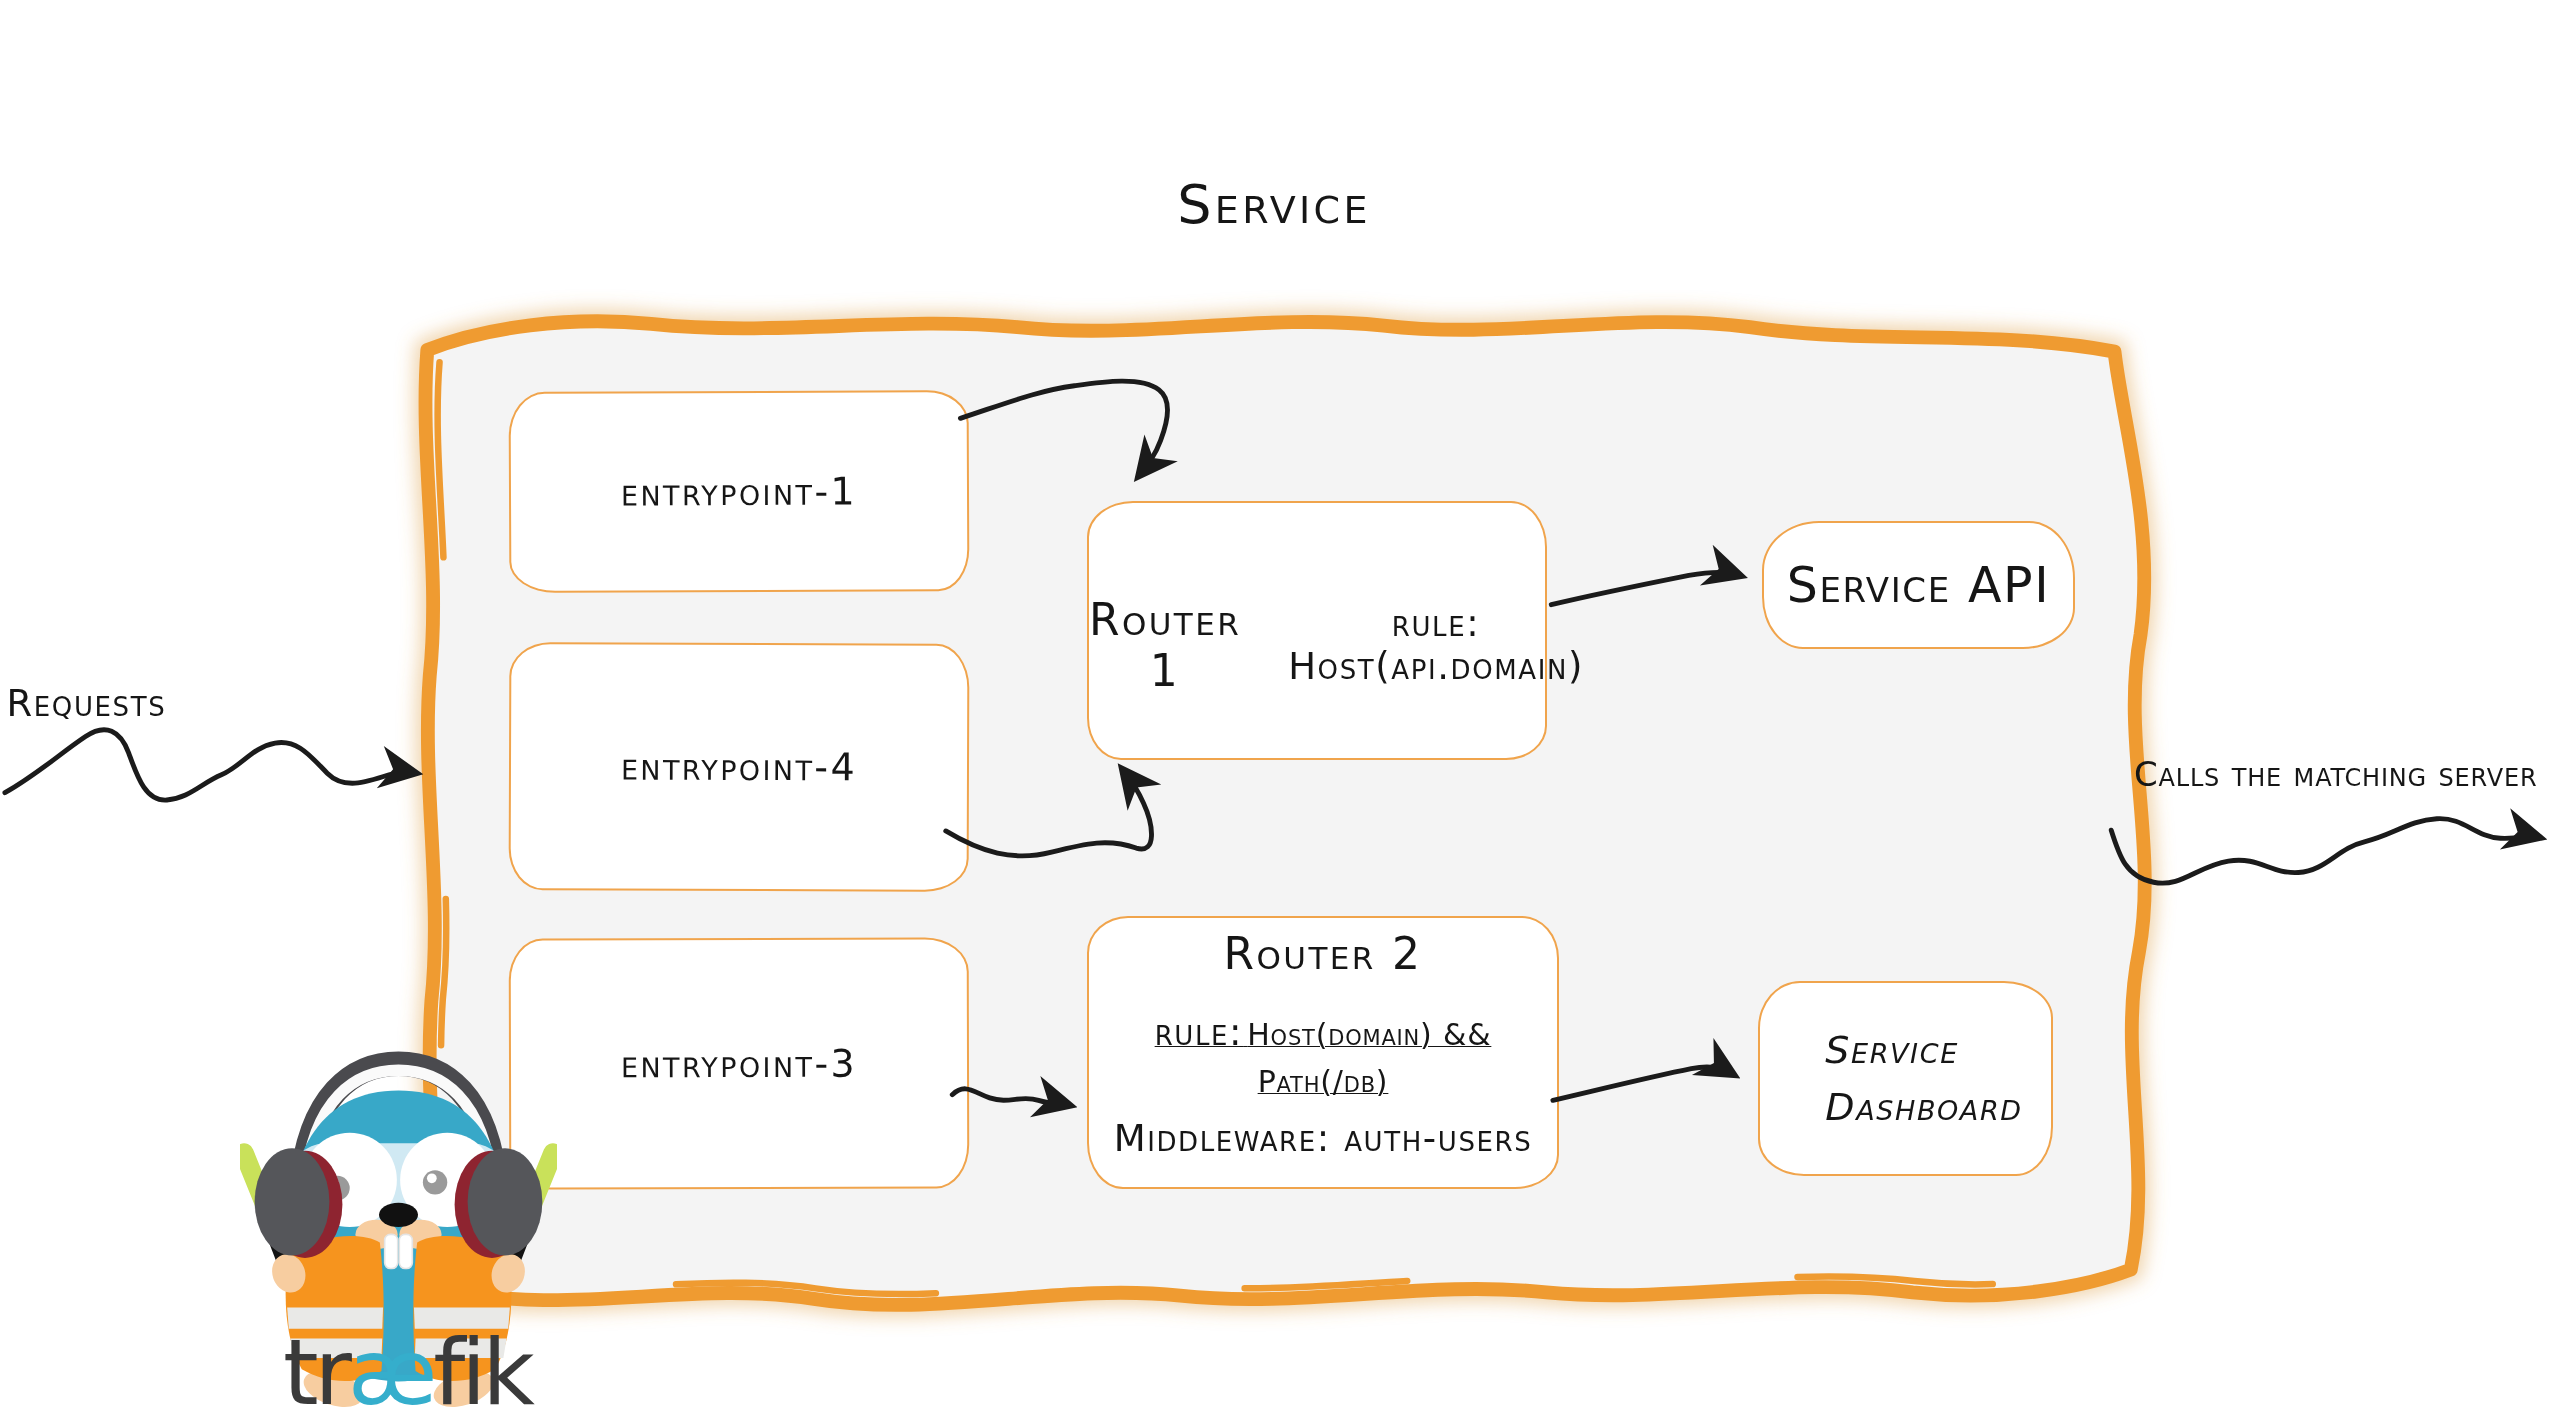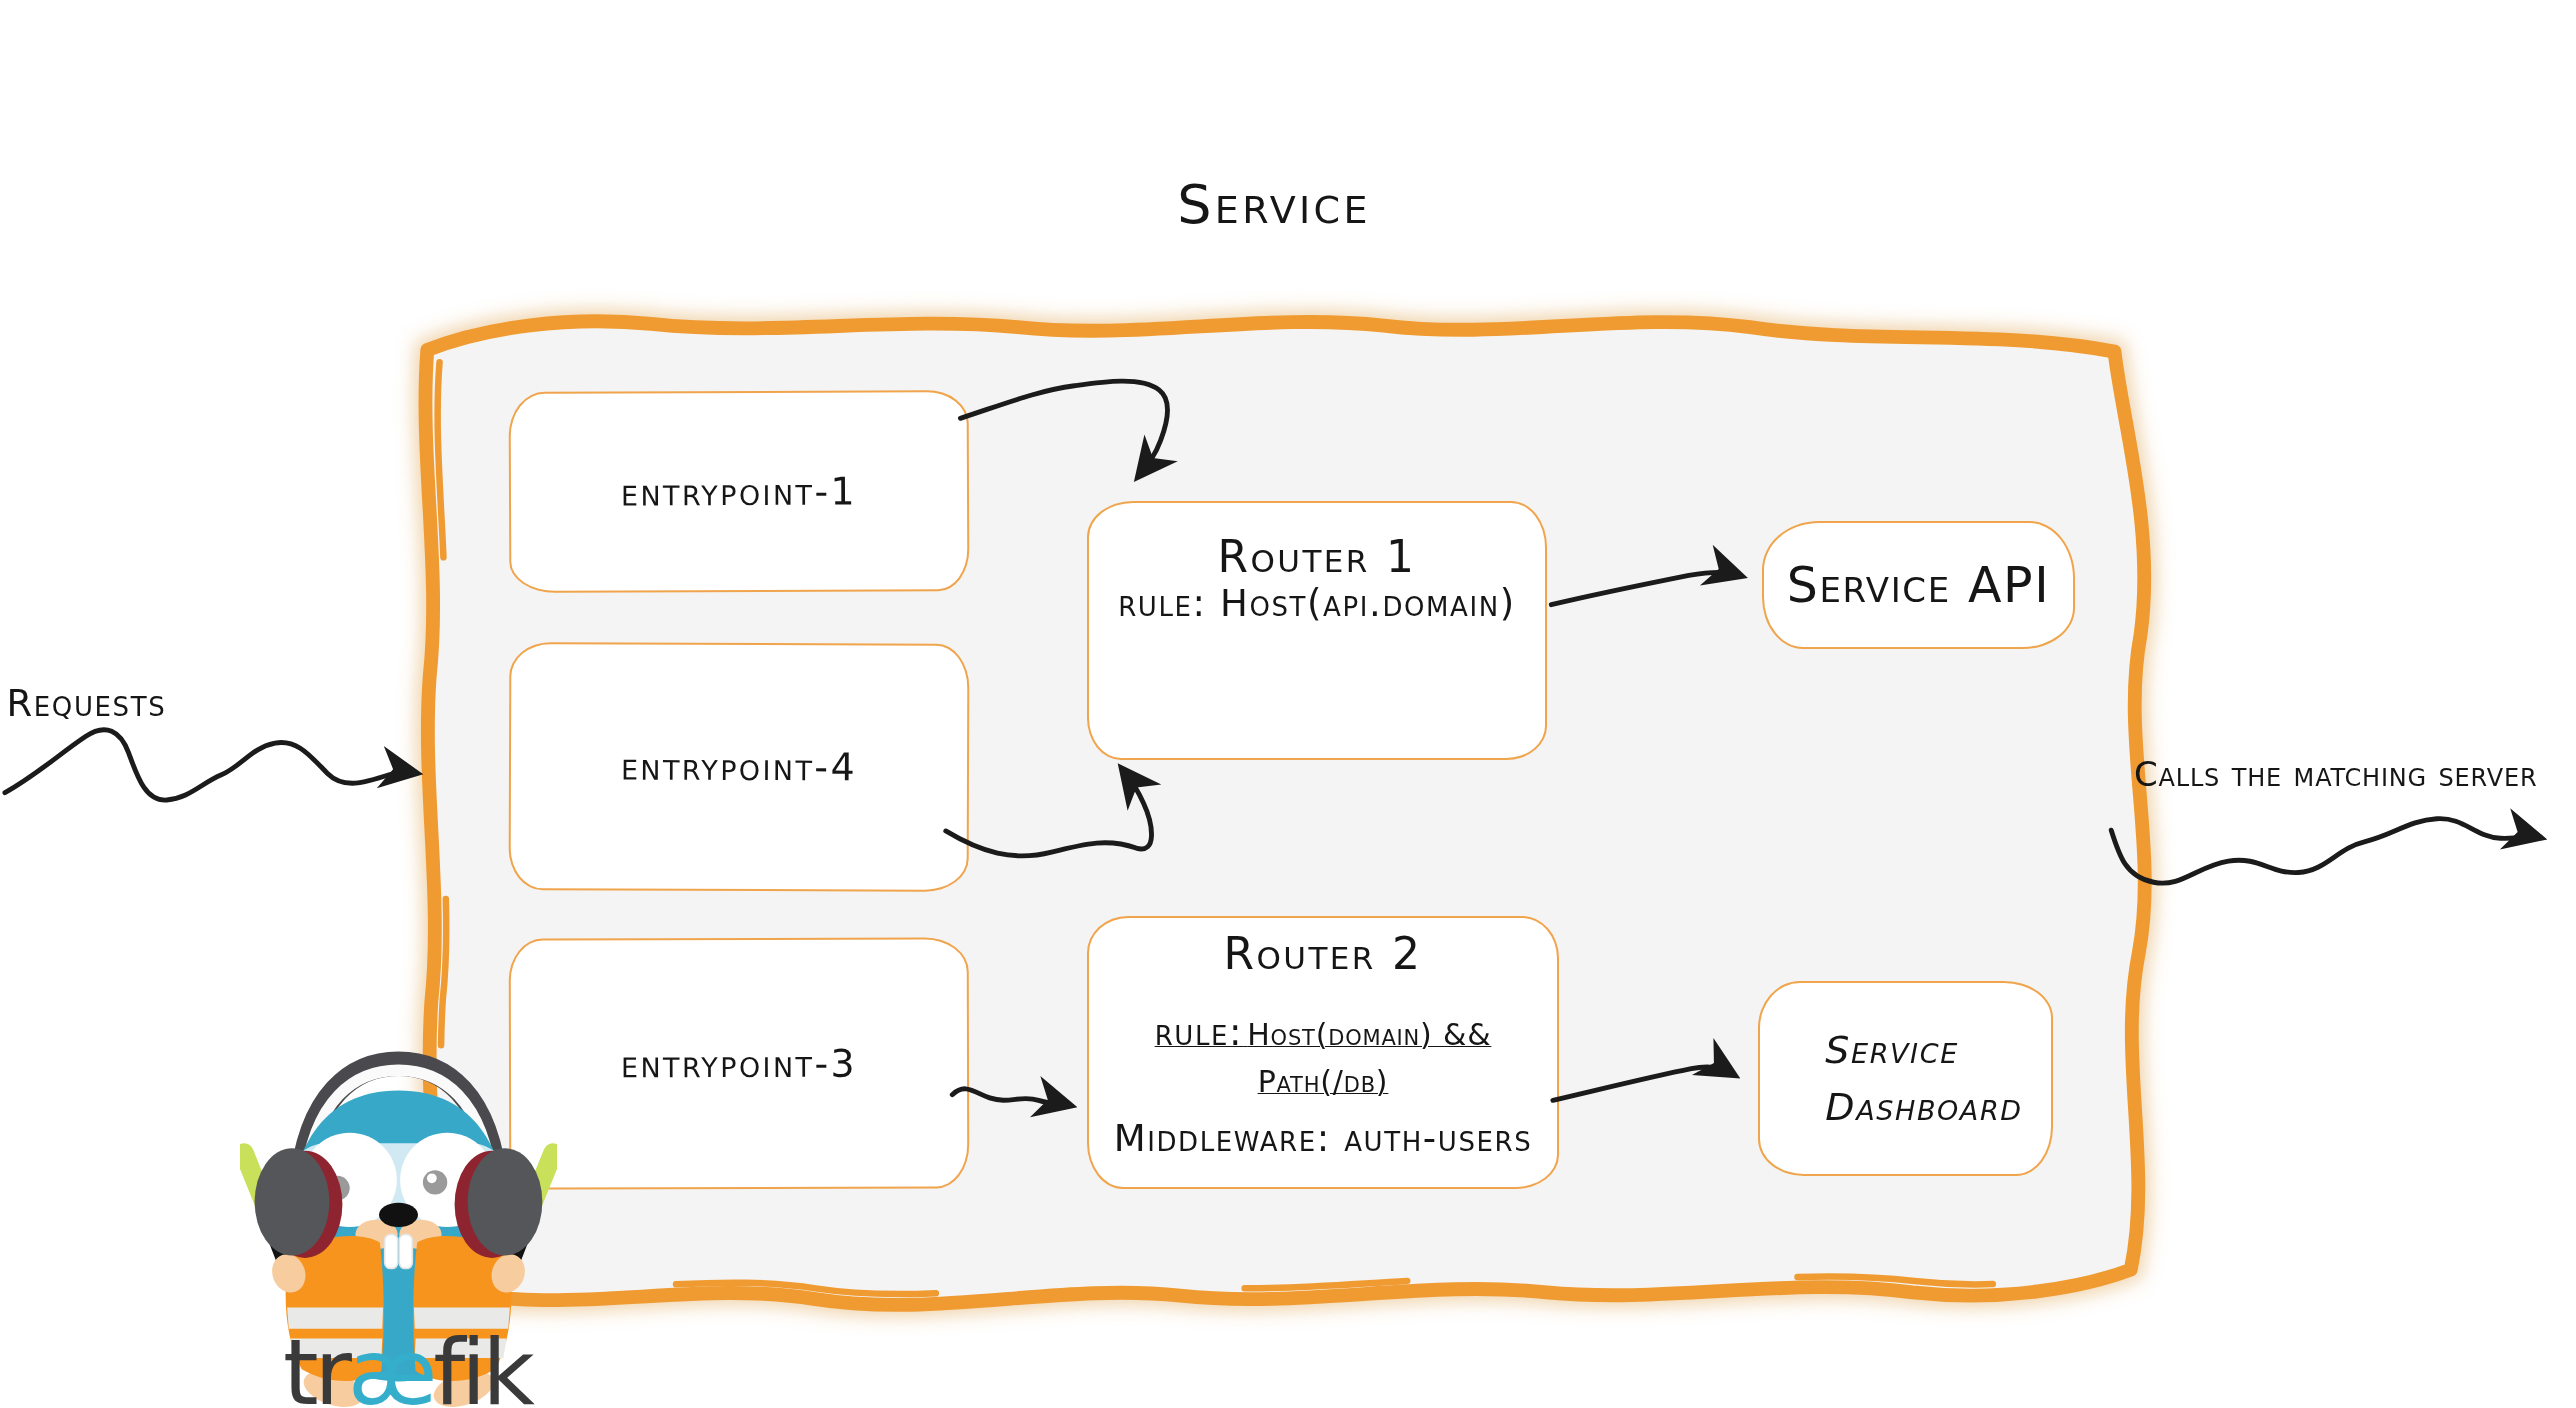--- a/index.html
+++ b/index.html
@@ -11,21 +11,21 @@
   #arrows-svg{z-index:4;}
   .sc{font-variant:small-caps;}
   .node{position:absolute;background:#fff;border:2.4px solid #F0A44C;z-index:2;
         display:flex;align-items:center;justify-content:center;text-align:center;}
   .node .lbl{font-variant:small-caps;letter-spacing:2.4px;}
   #ep1{left:509px;top:391px;width:456px;height:197px;border-radius:36px 42px 31px 46px / 44px 33px 42px 31px;transform:rotate(-.25deg);}
   #ep2{left:509px;top:643px;width:456px;height:244px;border-radius:41px 33px 44px 34px / 34px 44px 33px 42px;transform:rotate(.2deg);}
   #ep3{left:509px;top:938px;width:456px;height:247px;border-radius:34px 44px 33px 41px / 42px 34px 44px 33px;transform:rotate(-.15deg);}
   #ep1 .lbl,#ep2 .lbl,#ep3 .lbl{font-size:38px;}
   #router1{left:1087px;top:501px;width:460px;height:259px;border-radius:46px 36px 41px 34px / 36px 46px 34px 42px;
-           flex-direction:column;justify-content:flex-start;padding-top:28px;box-sizing:border-box;}
+           flex-direction:row;justify-content:flex-start;padding-top:28px;box-sizing:border-box;gap:47px;}
   #router1 .name{font-size:44px;letter-spacing:2.4px;}
   #router1 .rule{font-size:37px;letter-spacing:1.6px;}
   #router2{left:1087px;top:916px;width:472px;height:273px;border-radius:41px 37px 44px 36px / 37px 42px 34px 46px;
            flex-direction:column;justify-content:flex-start;padding-top:11px;box-sizing:border-box;}
   #router2 .name{font-size:44px;letter-spacing:2.4px;line-height:49px;}
   #router2 .rule{margin-top:34px;line-height:41px;text-decoration:underline;}
   #router2 .rule .rl{font-size:37px;letter-spacing:1.6px;}
   #router2 .rule .rv{font-size:30px;letter-spacing:0.8px;}
   #router2 .mw{margin-top:9.8px;font-size:37px;letter-spacing:1.6px;line-height:42px;}
   #svc-api{left:1762px;top:521px;width:309px;height:124px;border-radius:57px 46px 52px 41px / 49px 57px 41px 52px;}

